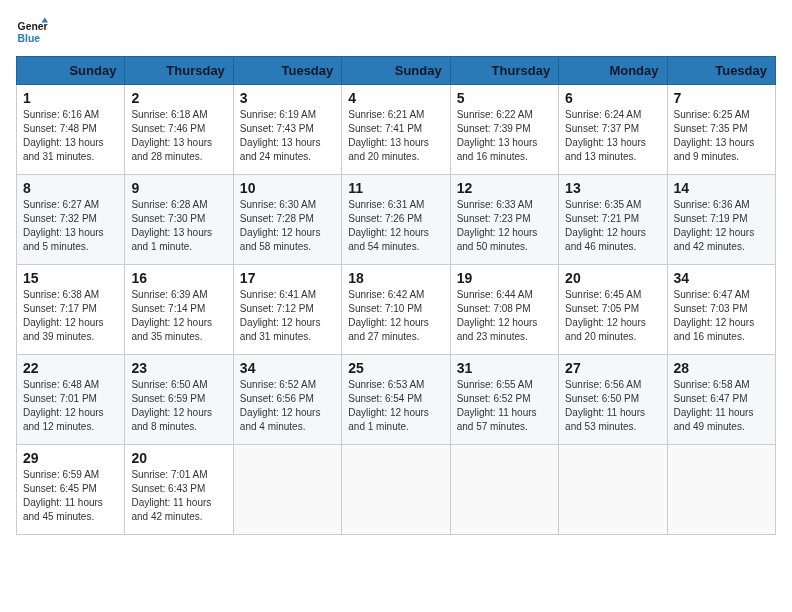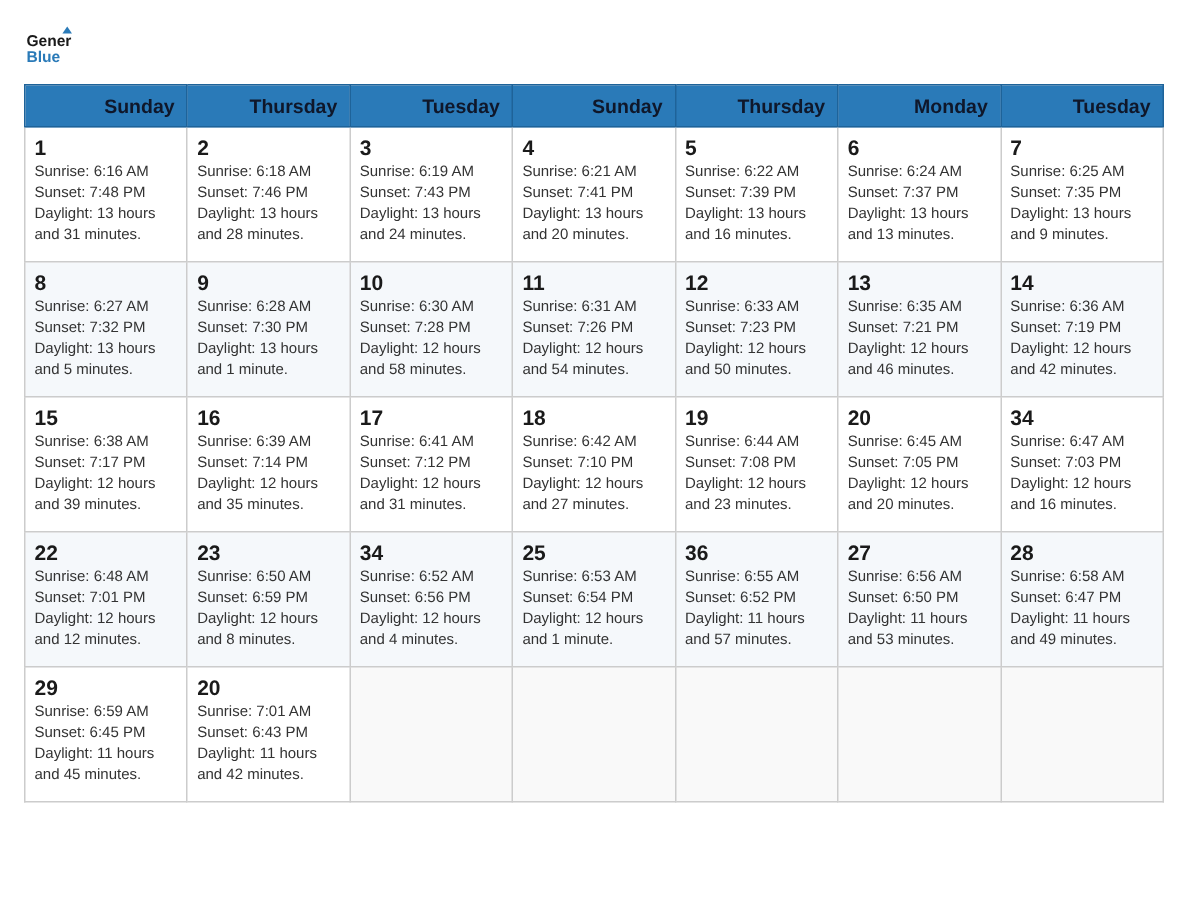--- a/index.html
+++ b/index.html
@@ -311,21 +311,21 @@
         </td>
         <td>
           <span class="day-number">25</span>
           <div class="day-info">
             Sunrise: 6:53 AM<br>
             Sunset: 6:54 PM<br>
             Daylight: 12 hours and 1 minute.
           </div>
         </td>
         <td>
-          <span class="day-number">36</span>
+          <span class="day-number">31</span>
           <div class="day-info">
             Sunrise: 6:55 AM<br>
             Sunset: 6:52 PM<br>
             Daylight: 11 hours and 57 minutes.
           </div>
         </td>
         <td>
           <span class="day-number">27</span>
           <div class="day-info">
             Sunrise: 6:56 AM<br>

